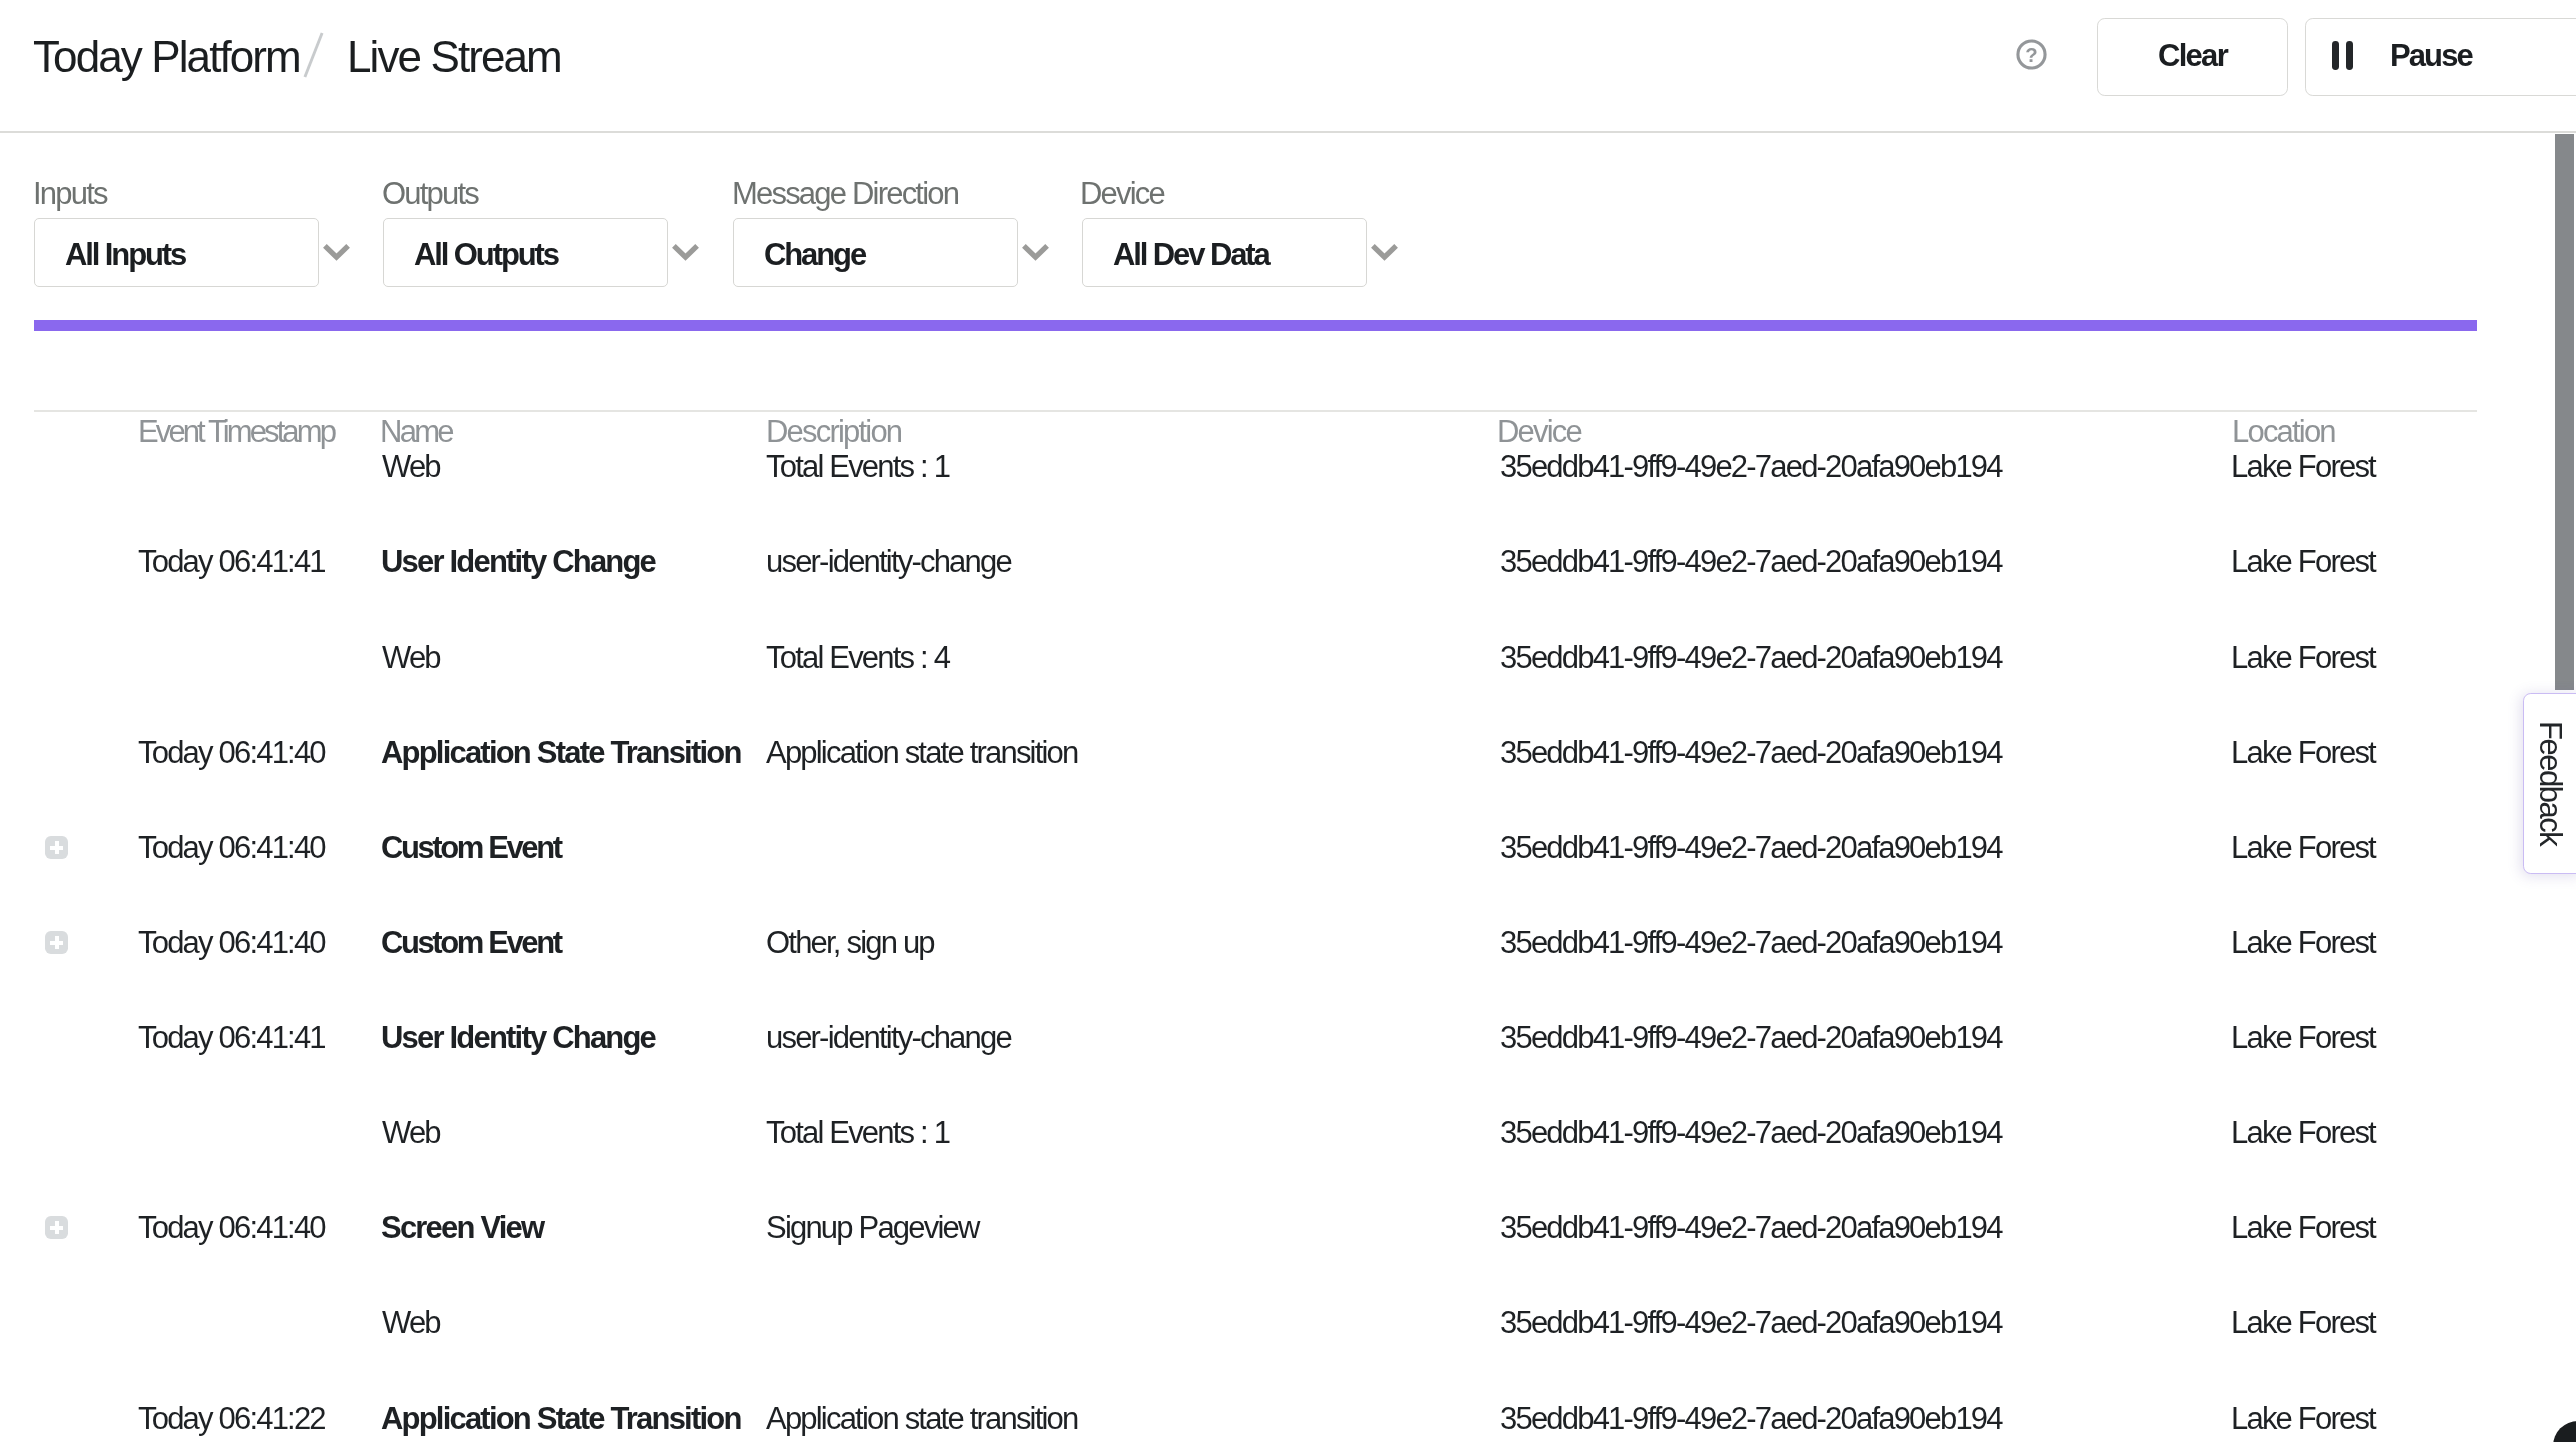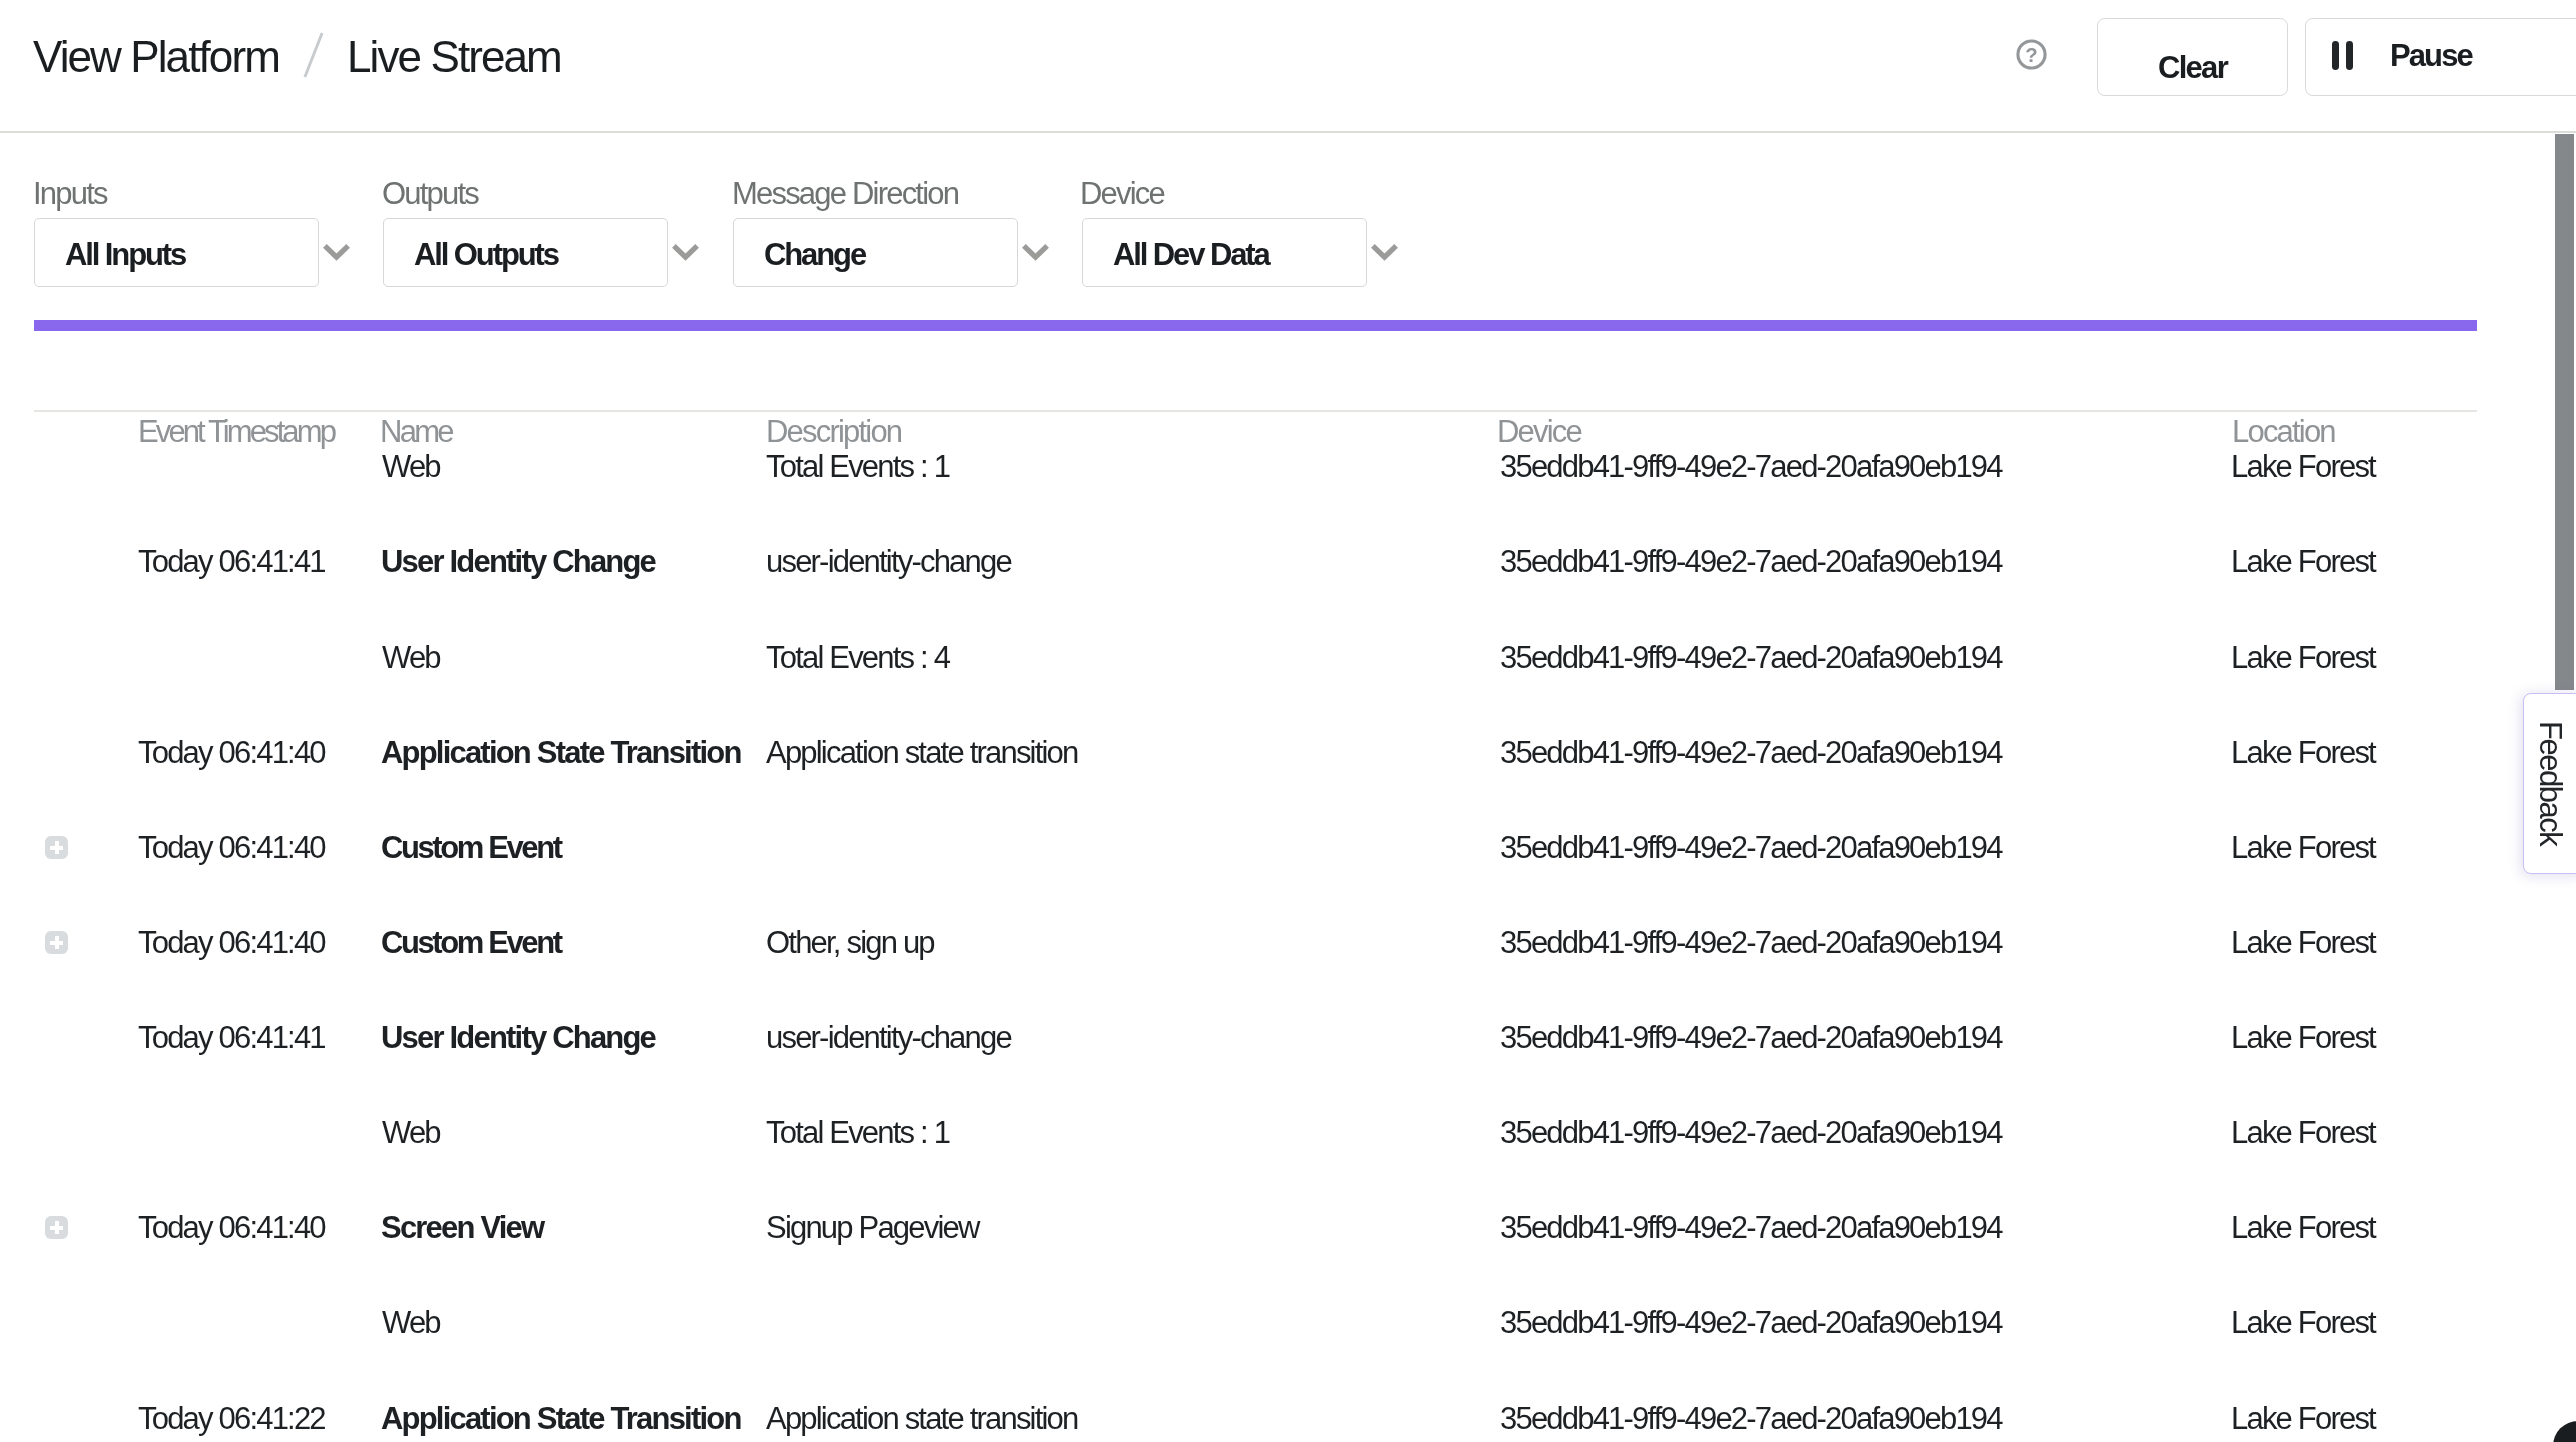--- a/index.html
+++ b/index.html
@@ -19,31 +19,31 @@
 .dv{left:1500px;}
 .lc{left:2231px;}
 .plus{position:absolute;left:45px;top:36px;width:23px;height:23px;border-radius:5.8px;background:#d9dcde;}
 .plus:before{content:"";position:absolute;left:9.7px;top:4.9px;width:3.9px;height:13.6px;background:#fff;}
 .plus:after{content:"";position:absolute;left:4.9px;top:9.7px;width:13.6px;height:3.9px;background:#fff;}
 .btn{position:absolute;top:18.4px;height:78px;border:1.9px solid #d9d9d6;border-radius:7.8px;background:#fff;font-weight:bold;font-size:31px;color:#1b1e21;box-sizing:border-box;}
 </style>
 </head>
 <body>
 
-<div class="a" style="left:33px;top:32px;font-size:44px;letter-spacing:-1.9px;color:#1b1e20;">View Platform</div>
+<div class="a" style="left:33px;top:32px;font-size:44px;letter-spacing:-1.9px;color:#1b1e20;">Today Platform</div>
 <svg class="a" style="left:302px;top:30px;" width="23" height="50" viewBox="0 0 24 52">
     <line x1="21" y1="3" x2="3" y2="49" stroke="#c8cbcd" stroke-width="3"></line>
   </svg>
 <div class="a" style="left:347px;top:32px;font-size:44px;letter-spacing:-1.9px;color:#1b1e20;">Live Stream</div>
 <svg class="a" style="left:2016px;top:39px;" width="31" height="31" viewBox="0 0 32 32">
 <circle cx="16" cy="16" r="14" fill="none" stroke="#94979a" stroke-width="3.2"></circle>
 <text x="16" y="23.5" text-anchor="middle" font-size="21" font-weight="bold" fill="#94979a" font-family="Liberation Sans, sans-serif">?</text>
 </svg>
 <div class="btn" style="left:2097px;width:191px;">
-    <div style="position:absolute;left:0;top:12px;width:100%;height:74px;line-height:74px;text-align:center;letter-spacing:-1.7px;">Clear</div>
+    <div style="position:absolute;left:0;top:0;width:100%;height:74px;line-height:74px;text-align:center;letter-spacing:-1.7px;">Clear</div>
   </div>
 <div class="btn" style="left:2305px;width:304px;">
   <div style="position:absolute;left:26px;top:22px;width:6.8px;height:29px;border-radius:3.4px;background:#232629;"></div>
   <div style="position:absolute;left:40px;top:22px;width:6.8px;height:29px;border-radius:3.4px;background:#232629;"></div>
   <div style="position:absolute;left:84px;top:0;height:74px;line-height:74px;letter-spacing:-1.9px;">Pause</div>
 </div>
 <div class="a" style="left:0;top:131px;width:2576px;height:1.9px;background:#dcdcd9;"></div>
 
 <div class="lbl" style="left:33px;">Inputs</div>
 <div class="lbl" style="left:382px;">Outputs</div>

